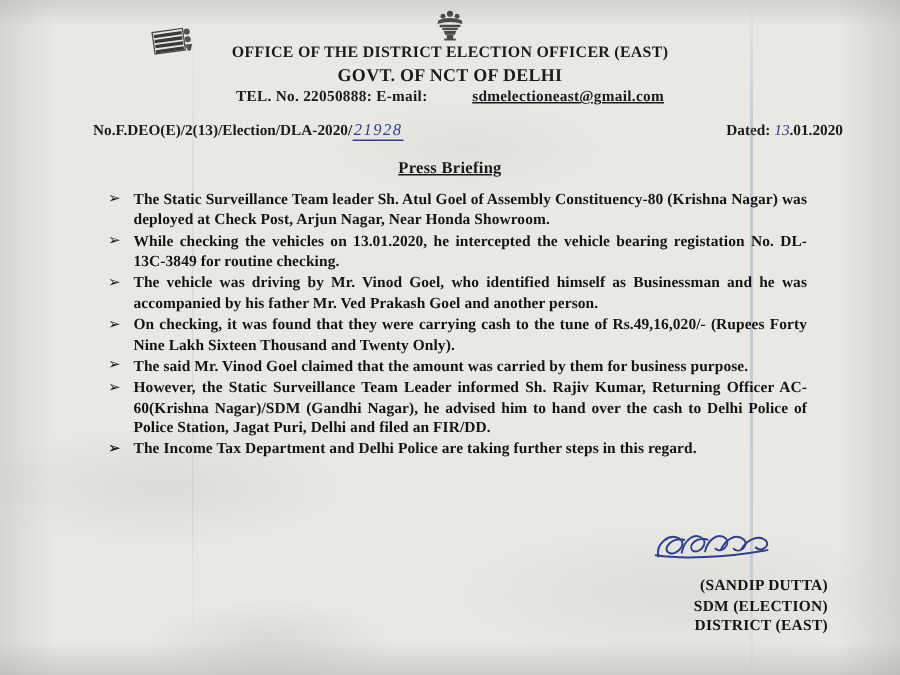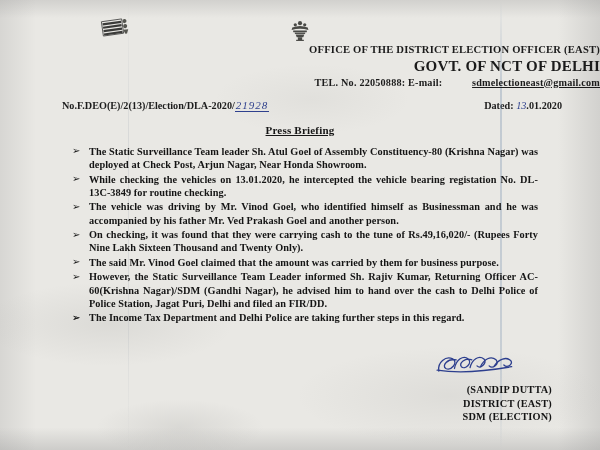--- a/index.html
+++ b/index.html
@@ -55,22 +55,22 @@
     bottom: 0;
     left: 128px;
     width: 1px;
     background: linear-gradient(180deg, rgba(140,150,165,0.0), rgba(140,150,165,0.18) 30%, rgba(140,150,165,0.14) 75%, rgba(140,150,165,0.0));
     pointer-events: none;
   }
 
   
   .header {
     position: relative;
-    padding-top: 18px;
-    text-align: right;
+    padding-top: 4px;
+    text-align: center;
   }
   .eci-logo {
     position: absolute;
     left: 100px;
     top: 16px;
     width: 34px;
     height: 26px;
   }
   .emblem {
     display: block;
@@ -79,21 +79,21 @@
     height: 24px;
   }
   .head-line {
     font-family: "Liberation Serif", serif;
     font-weight: bold;
     color: #1b1b1b;
     letter-spacing: 0.2px;
     line-height: 1.28;
   }
   .head-line.l1 { font-size: 10.6px; }
-  .head-line.l2 { font-size: 15px; }
+  .head-line.l2 { font-size: 12px; }
   .head-line.l3 { font-size: 10.6px; }
   .head-line.l4 { font-size: 10.2px; }
   .email-u { text-decoration: underline; margin-left: 27px; }
 
   
   .ref-row {
     display: flex;
     justify-content: space-between;
     align-items: flex-end;
     margin: 10px 38px 0 62px;
@@ -242,16 +242,16 @@
       <g fill="none" stroke="#2d3f8e" stroke-width="1.5" stroke-linecap="round">
         <path d="M16 22 C14 12, 24 4, 32 8 C39 12, 30 22, 24 19 C19 16, 26 7, 36 9"></path>
         <path d="M34 19 C36 9, 44 3, 50 8 C55 13, 46 21, 42 17 C39 13, 46 6, 54 9"></path>
         <path d="M52 18 C54 9, 62 3, 68 8 C72 13, 64 20, 60 16"></path>
         <path d="M64 17 C68 8, 76 4, 82 9 C86 14, 78 20, 74 16"></path>
         <path d="M80 16 C85 8, 94 5, 99 10 C102 14, 95 19, 91 15"></path>
         <path d="M14 21 C34 24, 66 23, 100 17"></path>
       </g>
     </svg>
     <div class="sign-line">(SANDIP DUTTA)</div>
+    <div class="sign-line">SDM (ELECTION)</div>
     <div class="sign-line">DISTRICT (EAST)</div>
-    <div class="sign-line">SDM (ELECTION)</div>
   </div>
 </div>
 
 </body></html>

